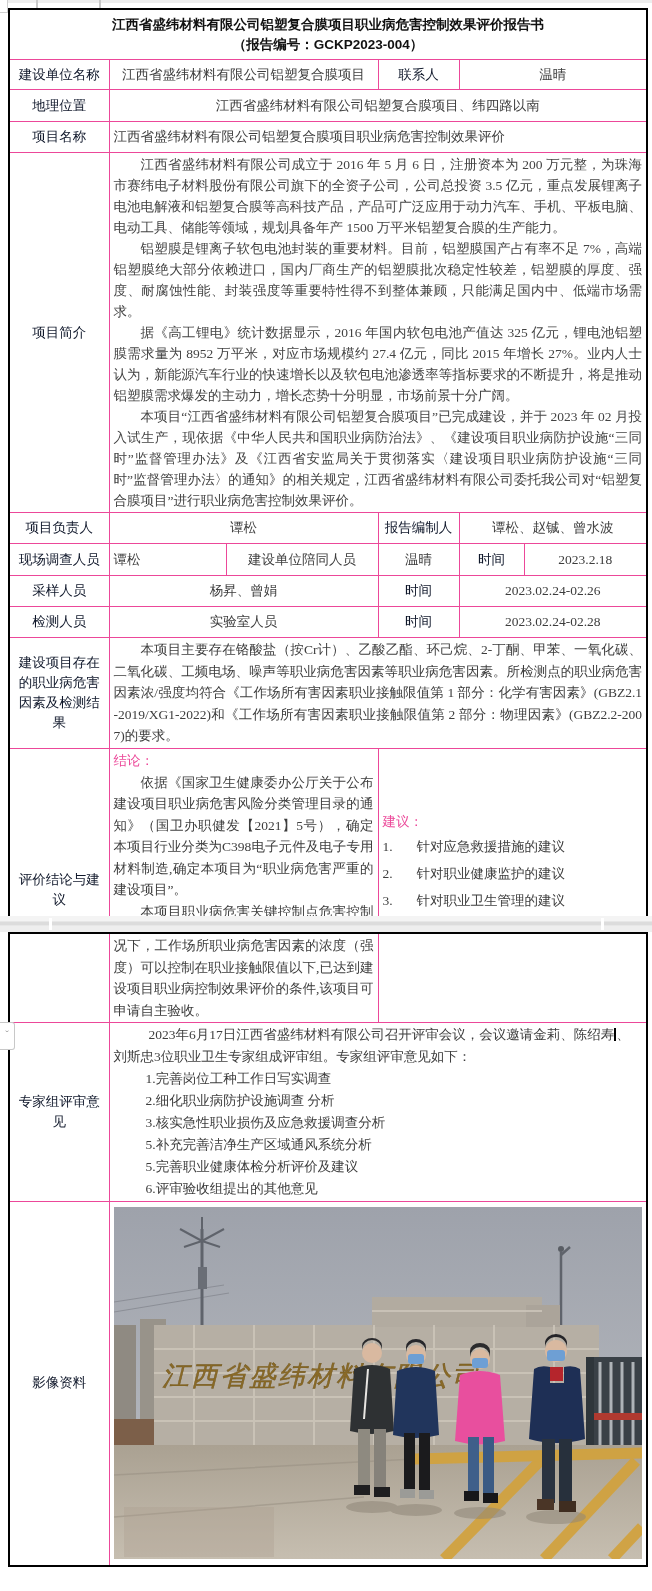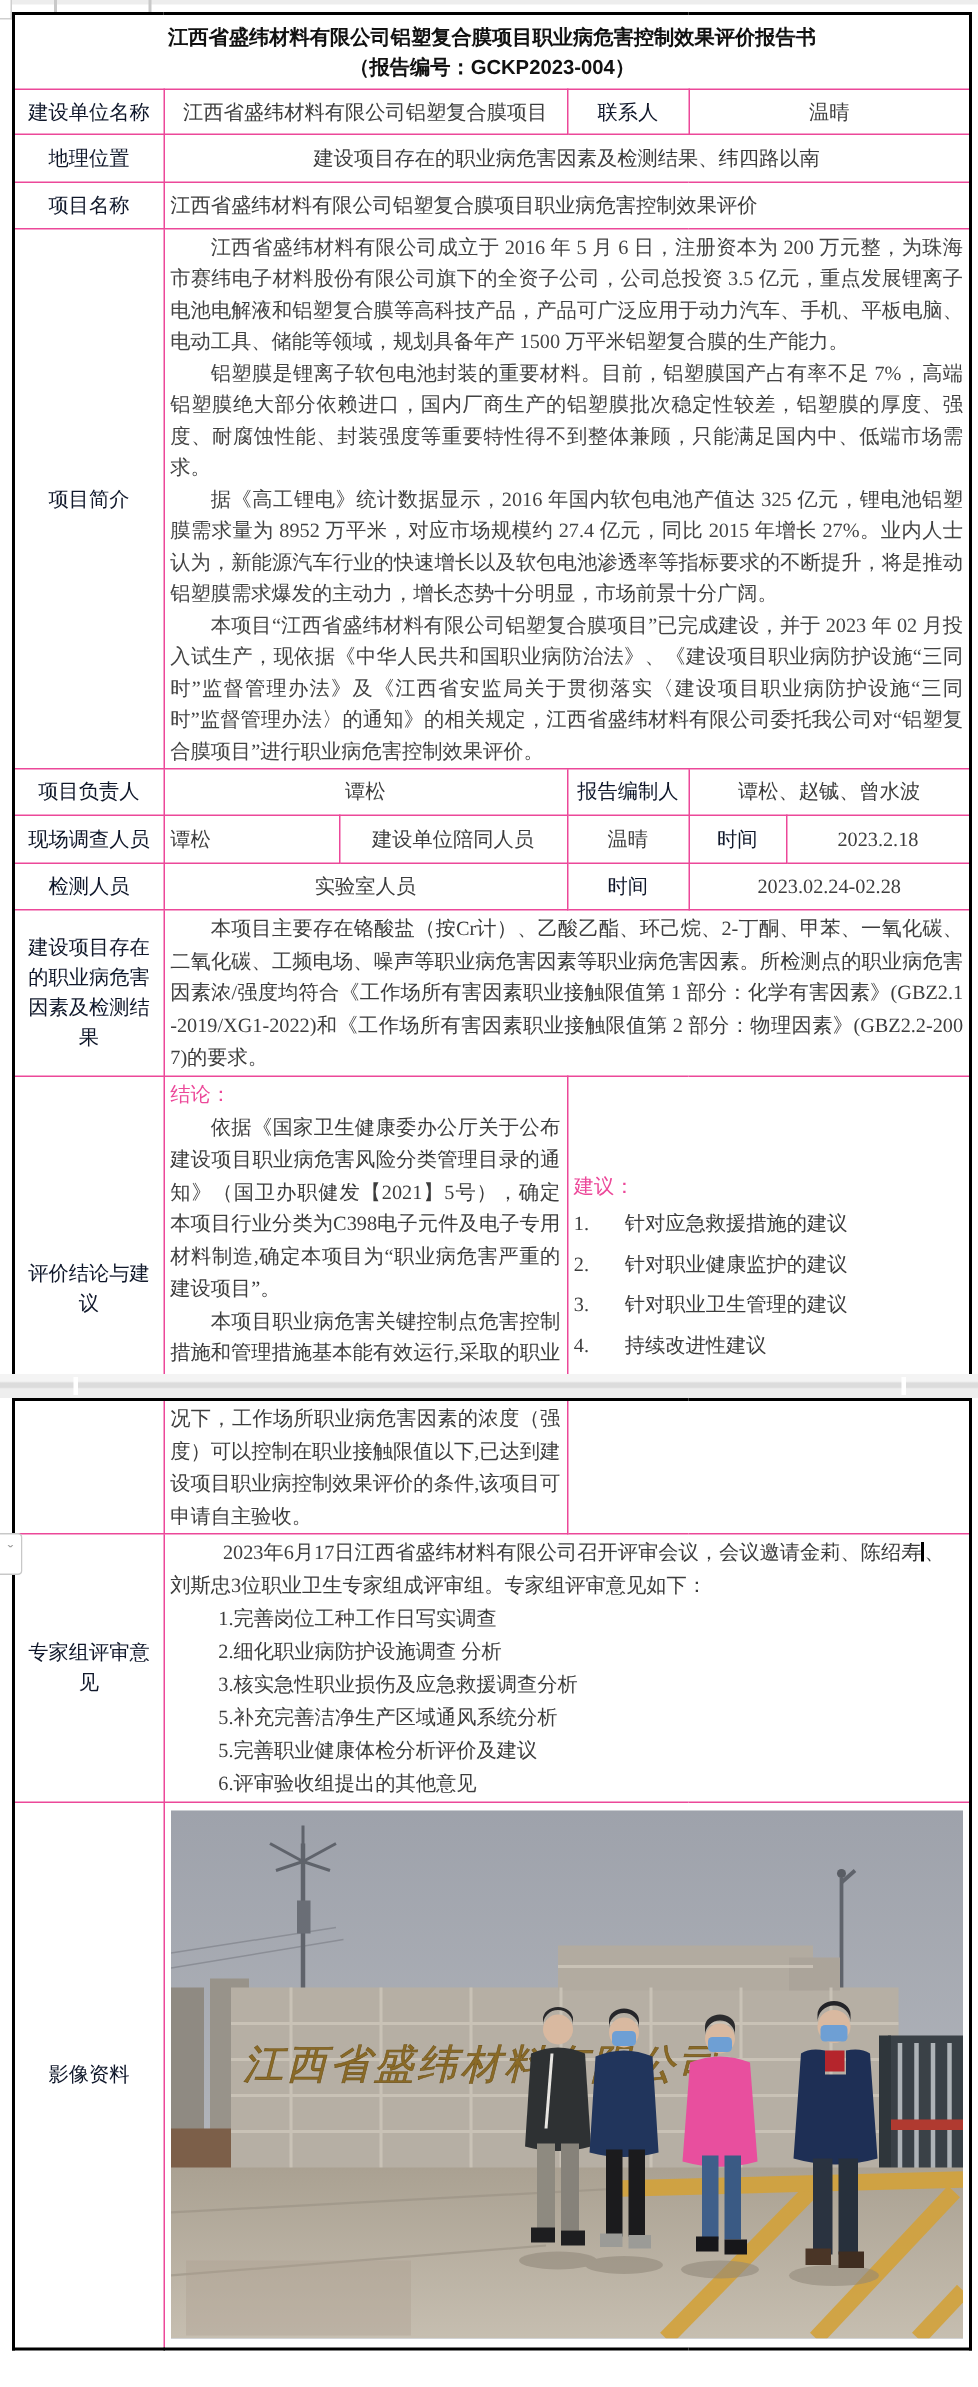--- a/index.html
+++ b/index.html
@@ -74,21 +74,21 @@
       </td>
     </tr>
     <tr style="height:30px;">
       <td class="lbl">建设单位名称</td>
       <td colspan="2" class="val-c">江西省盛纬材料有限公司铝塑复合膜项目</td>
       <td class="lbl">联系人</td>
       <td colspan="2" class="val-c">温晴</td>
     </tr>
     <tr style="height:32px;">
       <td class="lbl">地理位置</td>
-      <td colspan="5" class="val-c">建设项目存在的职业病危害因素及检测结果、纬四路以南</td>
+      <td colspan="5" class="val-c">江西省盛纬材料有限公司铝塑复合膜项目、纬四路以南</td>
     </tr>
     <tr style="height:31px;">
       <td class="lbl">项目名称</td>
       <td colspan="5" class="val-l">江西省盛纬材料有限公司铝塑复合膜项目职业病危害控制效果评价</td>
     </tr>
     <tr style="height:335px;">
       <td class="lbl">项目简介</td>
       <td colspan="5" class="para">
         <p>江西省盛纬材料有限公司成立于 2016 年 5 月 6 日，注册资本为 200 万元整，为珠海市赛纬电子材料股份有限公司旗下的全资子公司，公司总投资 3.5 亿元，重点发展锂离子电池电解液和铝塑复合膜等高科技产品，产品可广泛应用于动力汽车、手机、平板电脑、电动工具、储能等领域，规划具备年产 1500 万平米铝塑复合膜的生产能力。</p>
         <p>铝塑膜是锂离子软包电池封装的重要材料。目前，铝塑膜国产占有率不足 7%，高端铝塑膜绝大部分依赖进口，国内厂商生产的铝塑膜批次稳定性较差，铝塑膜的厚度、强度、耐腐蚀性能、封装强度等重要特性得不到整体兼顾，只能满足国内中、低端市场需求。</p>
@@ -102,20 +102,26 @@
       <td class="lbl">报告编制人</td>
       <td colspan="2" class="val-c">谭松、赵铖、曾水波</td>
     </tr>
     <tr style="height:32px;">
       <td class="lbl">现场调查人员</td>
       <td class="val-l">谭松</td>
       <td class="val-c">建设单位陪同人员</td>
       <td class="val-c">温晴</td>
       <td class="lbl">时间</td>
       <td class="val-c">2023.2.18</td>
+    </tr>
+    <tr style="height:31px;">
+      <td class="lbl">采样人员</td>
+      <td colspan="2" class="val-c">杨昇、曾娟</td>
+      <td class="lbl">时间</td>
+      <td colspan="2" class="val-c">2023.02.24-02.26</td>
     </tr>
     <tr style="height:31px;">
       <td class="lbl">检测人员</td>
       <td colspan="2" class="val-c">实验室人员</td>
       <td class="lbl">时间</td>
       <td colspan="2" class="val-c">2023.02.24-02.28</td>
     </tr>
     <tr style="height:105px;margin-left:45px;">
       <td class="lbl">建设项目存在的职业病危害因素及检测结果</td>
       <td colspan="5" class="hazard">

